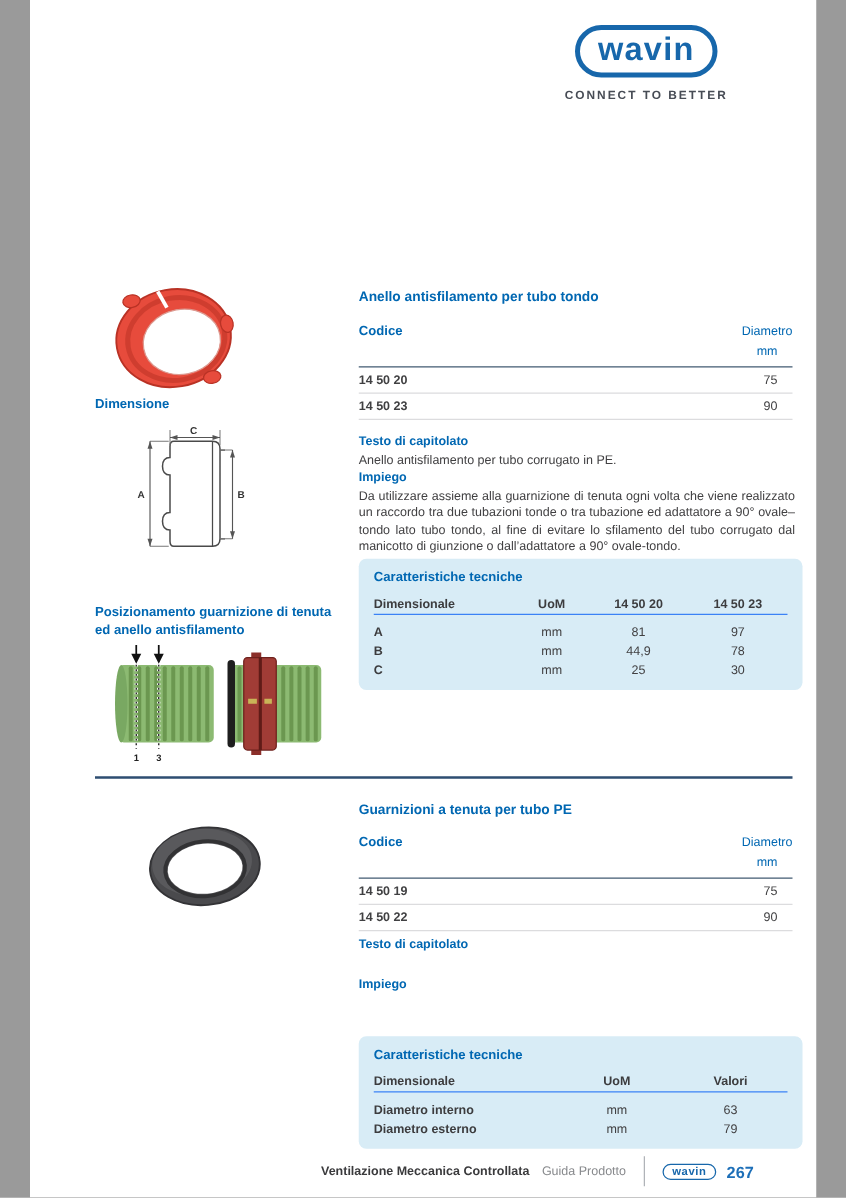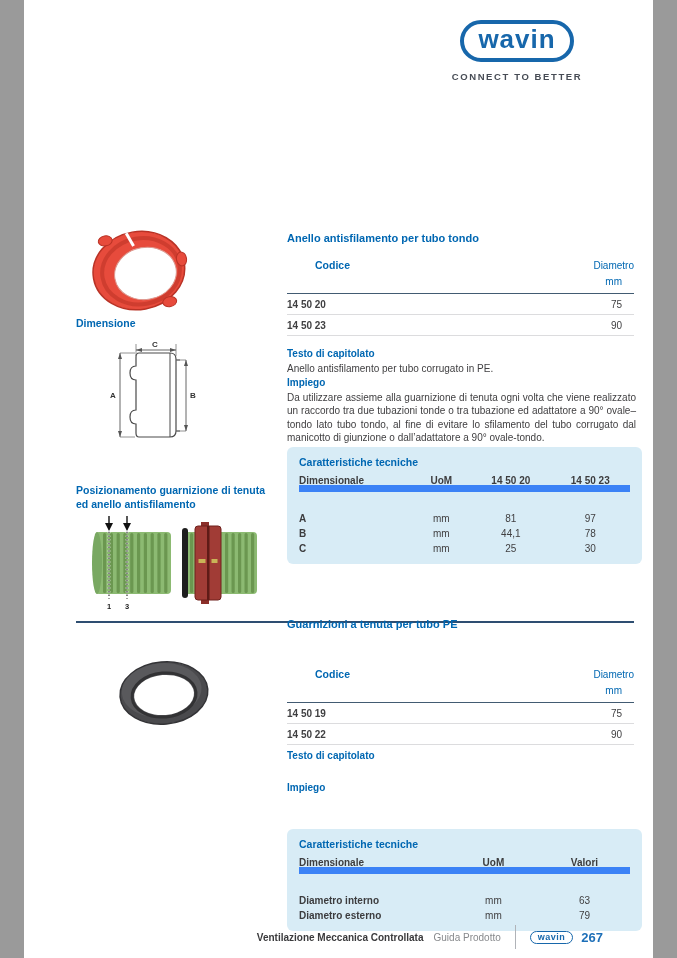--- a/index.html
+++ b/index.html
@@ -22,41 +22,41 @@
     line-height: 1.1;
   }
   .tagline { margin-top: 9px; font-size: 9.5px; font-weight: bold; color: #474c55; letter-spacing: 1.6px; white-space: nowrap; }
 
   
   .h-blue { color: #0067b2; font-weight: bold; font-size: 11px; }
   .h-blue-sm { color: #0067b2; font-weight: bold; font-size: 10px; }
 
   
   .codice { position: absolute; left: 263px; width: 347px; font-size: 10px; }
-  .codice .hdr { display: flex; justify-content: space-between; align-items: baseline; padding-bottom: 2px; margin-left: 28px; }
+  .codice .hdr { display: flex; justify-content: space-between; align-items: baseline; padding-bottom: 2px; }
   .codice .hdr .diam { color: #0067b2; font-size: 10px; }
   .codice .unit-row { text-align: right; color: #0067b2; padding: 3px 12px 6px 0; border-bottom: 1.5px solid #425b72; }
   .codice .row { display: flex; justify-content: space-between; align-items: center; height: 21px; border-bottom: 1px solid #dcdcde; }
   .codice .row .code { font-weight: bold; color: #404042; }
   .codice .row .val { padding-right: 12px; color: #404042; }
 
   
   .textblock { position: absolute; left: 263px; width: 349px; font-size: 10px; line-height: 13.5px; }
   .textblock p { color: #414042; text-align: justify; }
   .textblock .h-blue-sm { margin-bottom: 1px; }
 
   
   .techbox {
     position: absolute; left: 263px; width: 355px;
     background: #d8ecf6; border-radius: 6px;
     padding: 9px 12px 8px 12px; font-size: 10px;
   }
   .techbox .tb-title { color: #0067b2; font-weight: bold; font-size: 10.5px; margin-bottom: 7px; }
   .tb-row { display: flex; align-items: center; height: 15px; }
-  .tb-row.tb-head { font-weight: bold; color: #3c3c3e; border-bottom: 7px solid #3b82f6; height: 17px; margin-bottom: 19px; }
+  .tb-row.tb-head { font-weight: bold; color: #3c3c3e; border-bottom: 1px solid #3b82f6; height: 17px; margin-bottom: 7px; }
   .tb-c1 { width: 34%; text-align: left; }
   .tb-c2 { width: 18%; text-align: center; }
   .tb-c3 { width: 24%; text-align: center; }
   .tb-c4 { width: 24%; text-align: center; }
   .tb-row .tb-c1 { font-weight: bold; color: #3c3c3e; }
   .tb-row:not(.tb-head) .tb-c2, .tb-row:not(.tb-head) .tb-c3, .tb-row:not(.tb-head) .tb-c4 { color: #414042; }
   
   .tb3 .tb-c1 { width: 45%; }
   .tb3 .tb-c2 { width: 27.5%; }
   .tb3 .tb-c3 { width: 27.5%; }
@@ -220,21 +220,21 @@
     </div>
     <div class="tb-row">
       <span class="tb-c1">A</span>
       <span class="tb-c2">mm</span>
       <span class="tb-c3">81</span>
       <span class="tb-c4">97</span>
     </div>
     <div class="tb-row">
       <span class="tb-c1">B</span>
       <span class="tb-c2">mm</span>
-      <span class="tb-c3">44,1</span>
+      <span class="tb-c3">44,9</span>
       <span class="tb-c4">78</span>
     </div>
     <div class="tb-row">
       <span class="tb-c1">C</span>
       <span class="tb-c2">mm</span>
       <span class="tb-c3">25</span>
       <span class="tb-c4">30</span>
     </div>
   </div>
 
@@ -242,21 +242,21 @@
 
   <svg class="img-abs" style="left:85px; top:650px;" width="110" height="88" viewBox="0 0 110 88">
     <g transform="rotate(-5 55 44)">
       <ellipse cx="55" cy="43" rx="44" ry="31" fill="#4a4a4d" stroke="#333336" stroke-width="1.5"></ellipse>
       <ellipse cx="53" cy="40" rx="40" ry="27" fill="#59595c"></ellipse>
       <ellipse cx="55" cy="45" rx="32" ry="22" fill="none" stroke="#323234" stroke-width="3"></ellipse>
       <ellipse cx="55" cy="45" rx="30" ry="20" fill="#ffffff"></ellipse>
     </g>
   </svg>
 
-  <div class="h-blue" style="position:absolute; left:263px; top:618px;">Guarnizioni a tenuta per tubo PE</div>
+  <div class="h-blue" style="position:absolute; left:263px; top:642px;">Guarnizioni a tenuta per tubo PE</div>
 
   <div class="codice" style="top:668px;">
     <div class="hdr">
       <span class="h-blue-sm" style="font-size:10.5px;">Codice</span>
       <span class="diam">Diametro</span>
     </div>
     <div class="unit-row">mm</div>
     <div class="row">
       <span class="code">14 50 19</span>
       <span class="val">75</span>

